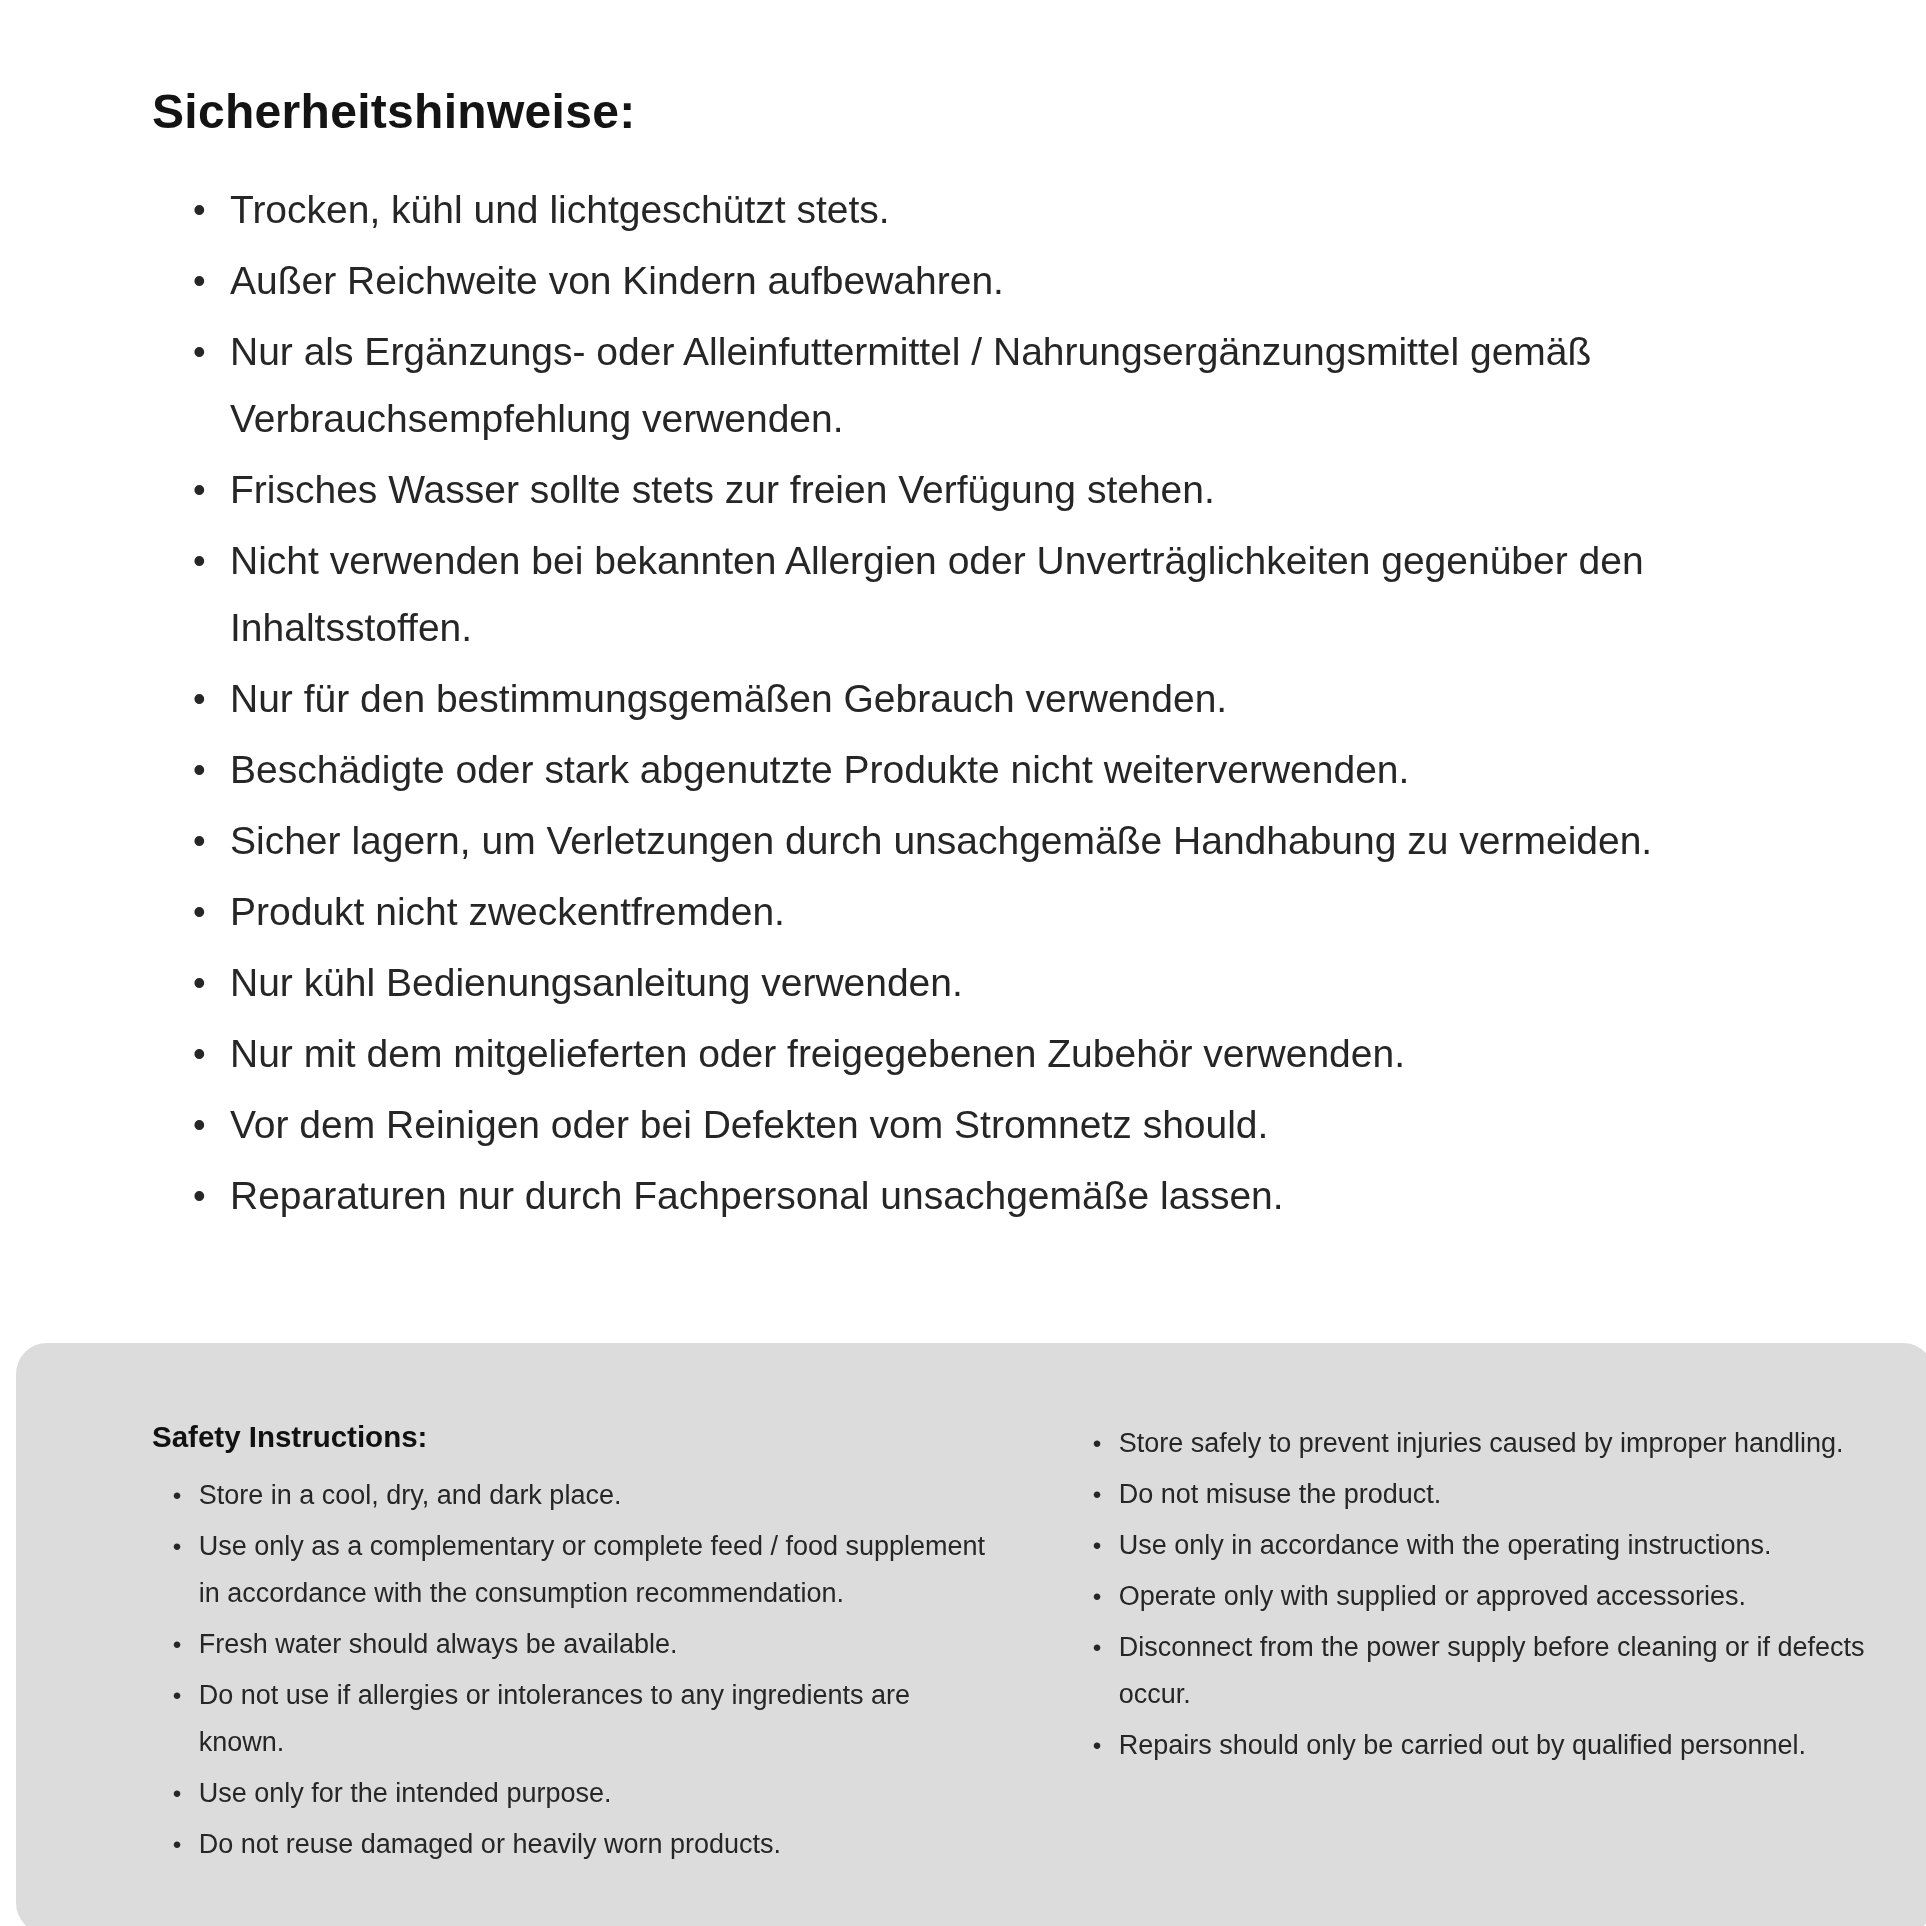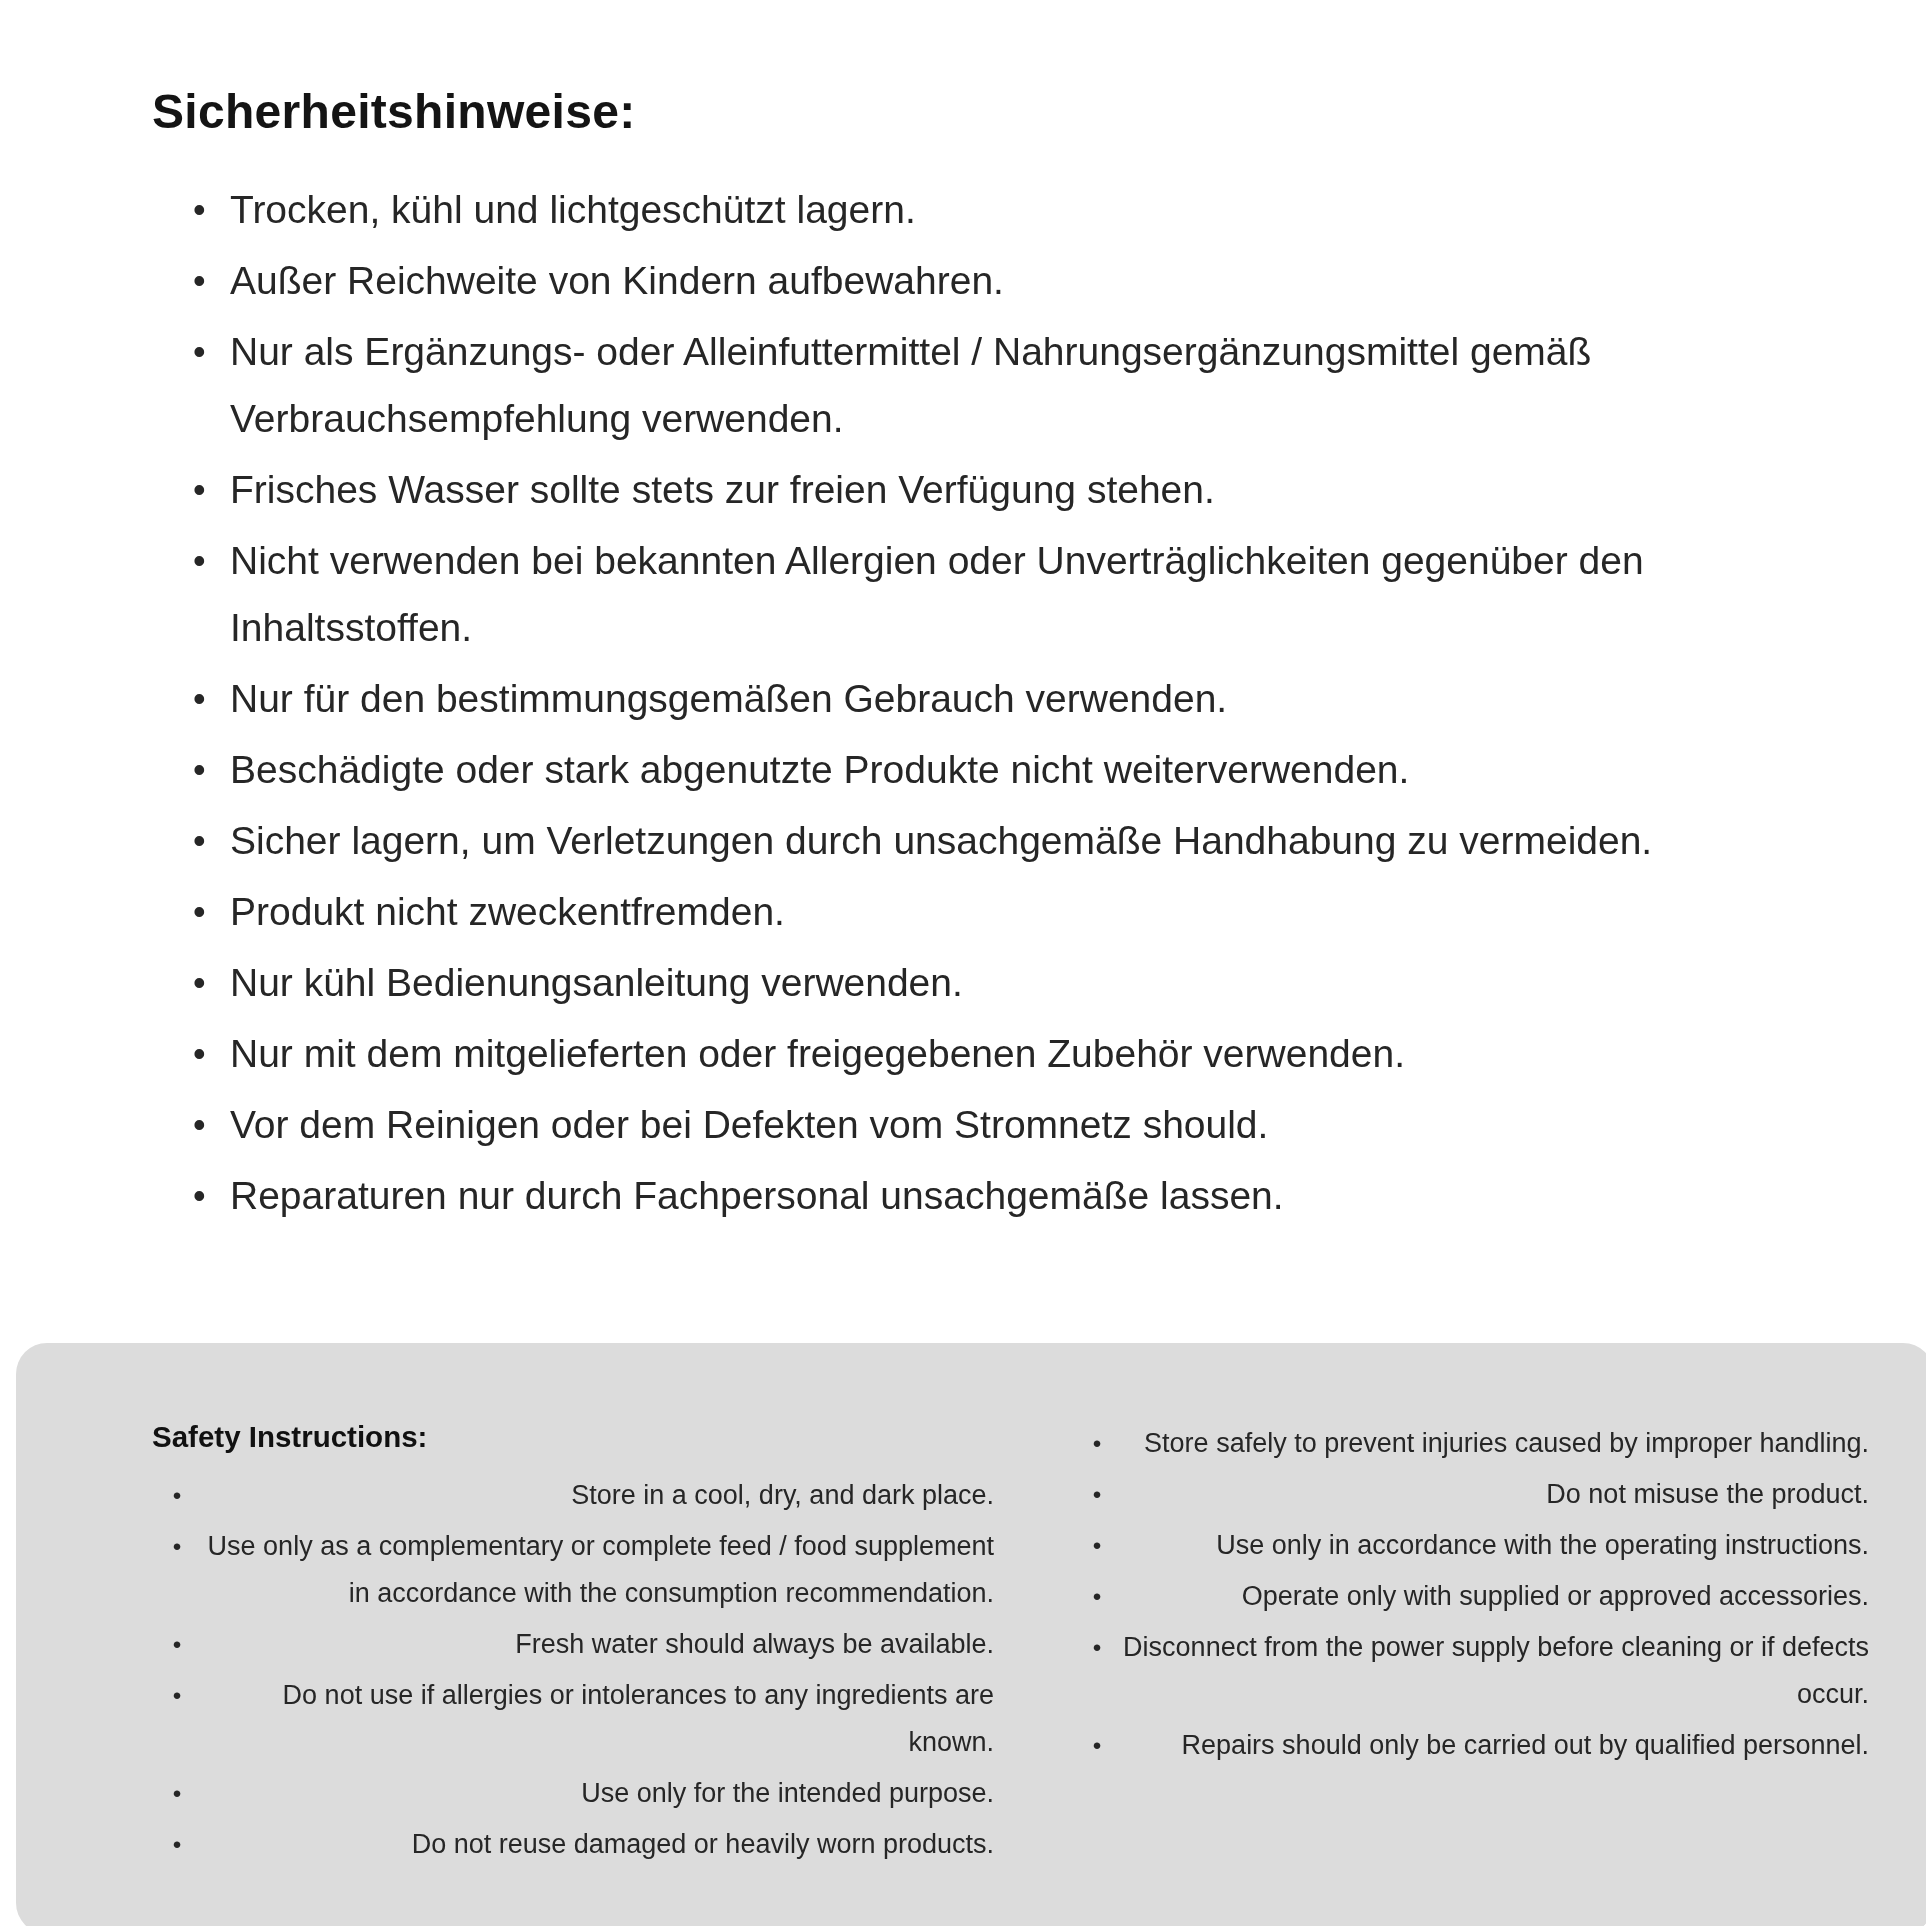--- a/index.html
+++ b/index.html
@@ -69,21 +69,20 @@
   .col-left  { flex: 0 0 854px; }
   .col-right { flex: 1 1 auto; }
   .english-title {
     font-size: 29.5px;
     font-weight: 700;
     color: #111111;
     margin-bottom: 18px;
   }
   .section-english ul.bullet-list {
     padding-left: 16.7px;
-    text-align: right;
   }
   .section-english ul.bullet-list li {
     position: relative;
     font-size: 27px;
     line-height: 47px;
     padding-left: 26px;
     color: #262626;
   }
   .section-english ul.bullet-list li::before {
     content: "\2022";
@@ -96,21 +95,21 @@
   }
 </style>
 </head>
 <body>
 
 <div class="page">
 
   <section class="section-german">
     <h1 class="german-title">Sicherheitshinweise:</h1>
     <ul class="bullet-list">
-        <li>Trocken, kühl und lichtgeschützt lagern.</li>
+        <li>Trocken, kühl und lichtgeschützt stets.</li>
         <li>Außer Reichweite von Kindern aufbewahren.</li>
         <li>Nur als Ergänzungs- oder Alleinfuttermittel / Nahrungsergänzungsmittel gemäß Verbrauchsempfehlung verwenden.</li>
         <li>Frisches Wasser sollte stets zur freien Verfügung stehen.</li>
         <li>Nicht verwenden bei bekannten Allergien oder Unverträglichkeiten gegenüber den Inhaltsstoffen.</li>
         <li>Nur für den bestimmungsgemäßen Gebrauch verwenden.</li>
         <li>Beschädigte oder stark abgenutzte Produkte nicht weiterverwenden.</li>
         <li>Sicher lagern, um Verletzungen durch unsachgemäße Handhabung zu vermeiden.</li>
         <li>Produkt nicht zweckentfremden.</li>
         <li>Nur kühl Bedienungsanleitung verwenden.</li>
         <li>Nur mit dem mitgelieferten oder freigegebenen Zubehör verwenden.</li>

